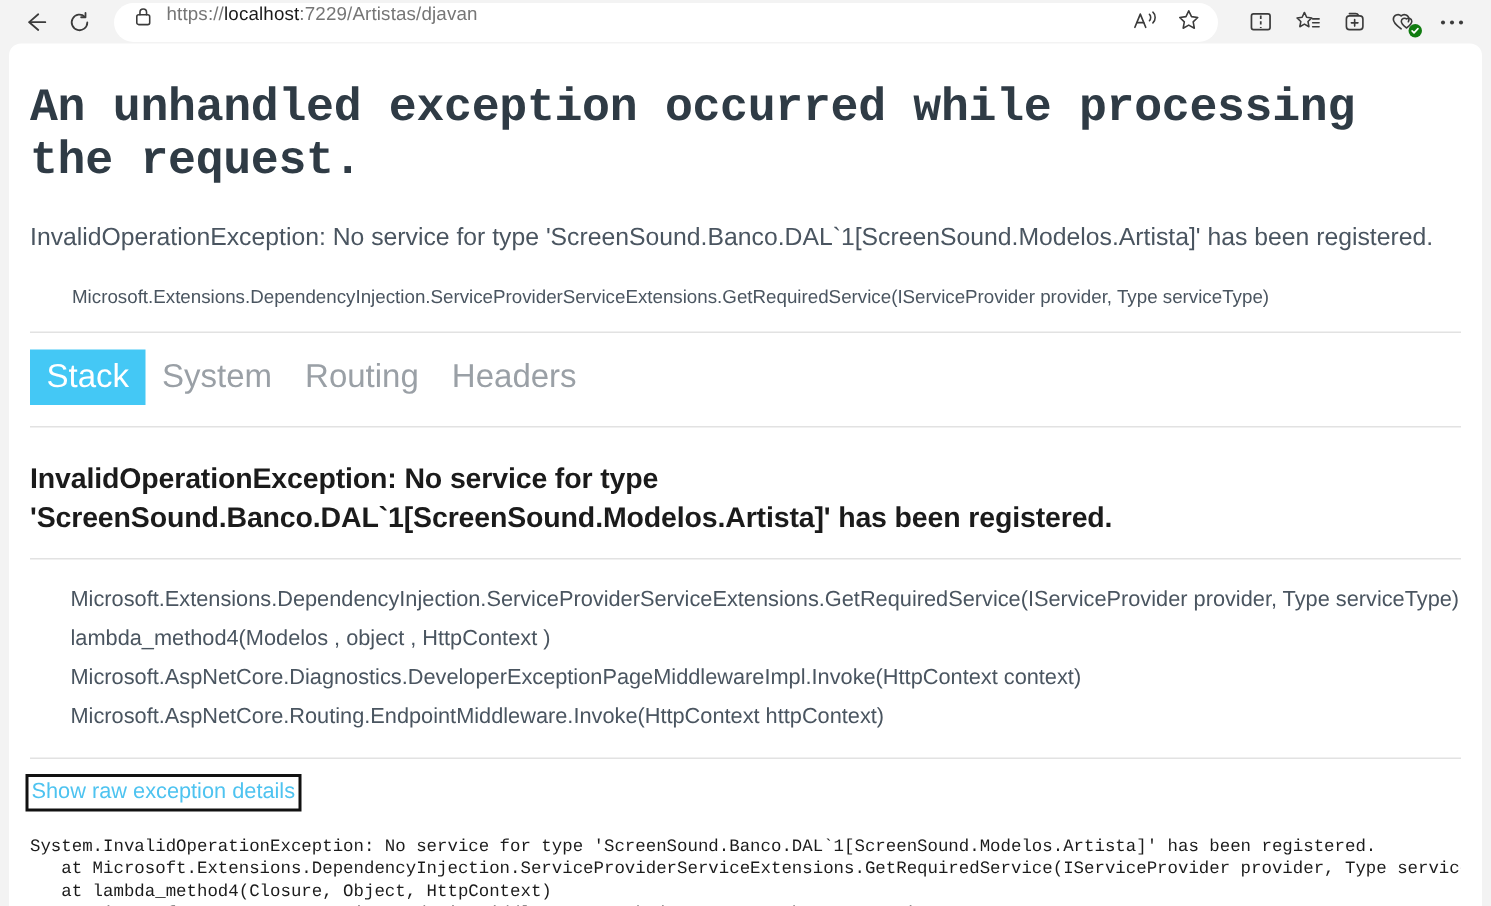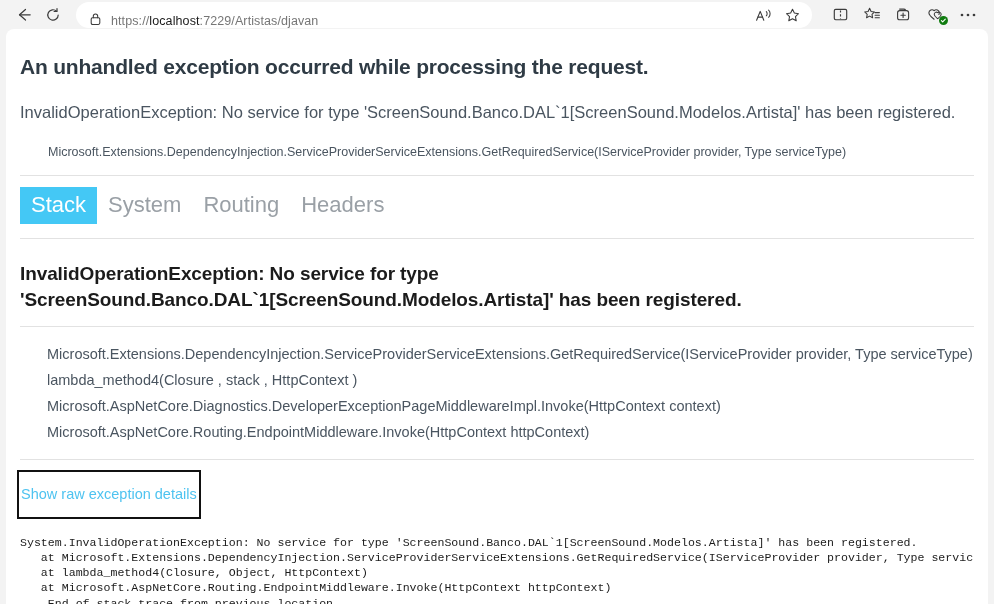--- a/index.html
+++ b/index.html
@@ -36,21 +36,21 @@
   }
   .nav-btn svg { display: block; }
 
   .omnibox {
     flex: 1 1 auto;
     height: 26px;
     margin: 0 6px 0 8px;
     background: #ffffff;
     border-radius: 13px;
     display: flex;
-    align-items: flex-end;
+    align-items: flex-start;
     padding: 0 6px 0 10px;
     box-sizing: border-box;
     min-width: 0;
   }
   .omnibox .lock-icon {
     flex: 0 0 auto;
     width: 18px;
     height: 18px;
     display: flex;
     align-items: center;
@@ -128,22 +128,22 @@
     padding: 0 14px;
     overflow: hidden;
     position: relative;
   }
 
   
   .dev-page {
     color: #000;
   }
   h1.page-title {
-    font-family: Liberation Sans, sans-serif;
-    font-size: 21px;
+    font-family: Liberation Mono, monospace;
+    font-size: 31px;
     font-weight: bold;
     color: #2f3b45;
     margin: 26px 0 0 0;
     letter-spacing: -0.2px;
   }
   p.exception-summary {
     font-size: 16.5px;
     color: #4a5560;
     margin: 21px 0 0 0;
     line-height: 1.55;
@@ -202,21 +202,21 @@
   .raw-toggle-wrap {
     margin: 13px 0 0 0;
   }
   a.raw-toggle {
     display: inline-block;
     font-size: 14.5px;
     color: #4ec3f0;
     text-decoration: none;
     outline: 2px solid #111;
     outline-offset: 1px;
-    padding: 12px 1px;
+    padding: 0 1px;
     line-height: 1.3;
     text-align: right;
   }
   pre.raw-stack {
     font-family: "Liberation Mono", "DejaVu Sans Mono", monospace;
     font-size: 11.6px;
     line-height: 1.32;
     color: #1b1b1b;
     margin: 19px 0 0 0;
     white-space: pre;
@@ -328,21 +328,21 @@
       </div>
 
       <hr class="rule">
 
       <h2 class="stack-title">InvalidOperationException: No service for type 'ScreenSound.Banco.DAL`1[ScreenSound.Modelos.Artista]' has been registered.</h2>
 
       <hr class="rule" style="margin-top:13px">
 
       <ul class="stack-list">
         <li class="stack-frame">Microsoft.Extensions.DependencyInjection.ServiceProviderServiceExtensions.GetRequiredService(IServiceProvider provider, Type serviceType)</li>
-        <li class="stack-frame">lambda_method4(Closure , stack , HttpContext )</li>
+        <li class="stack-frame">lambda_method4(Modelos , object , HttpContext )</li>
         <li class="stack-frame">Microsoft.AspNetCore.Diagnostics.DeveloperExceptionPageMiddlewareImpl.Invoke(HttpContext context)</li>
         <li class="stack-frame">Microsoft.AspNetCore.Routing.EndpointMiddleware.Invoke(HttpContext httpContext)</li>
       </ul>
 
       <hr class="rule" style="margin-top:14px">
 
       <div class="raw-toggle-wrap">
         <a class="raw-toggle" href="#">Show raw exception details</a>
       </div>
 

